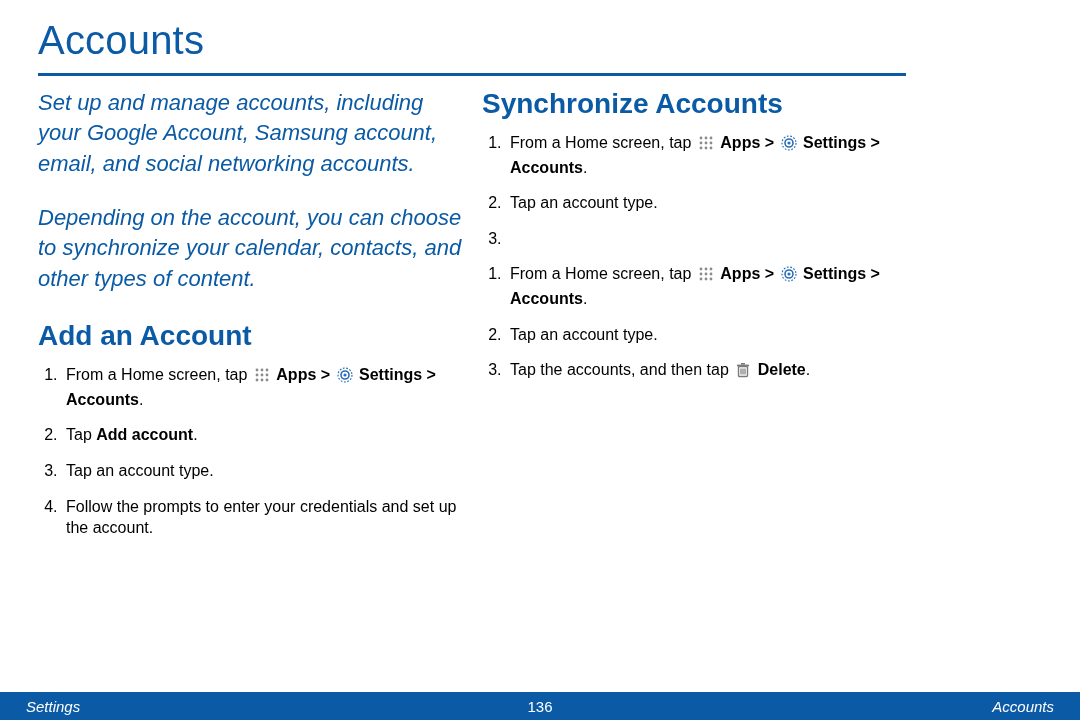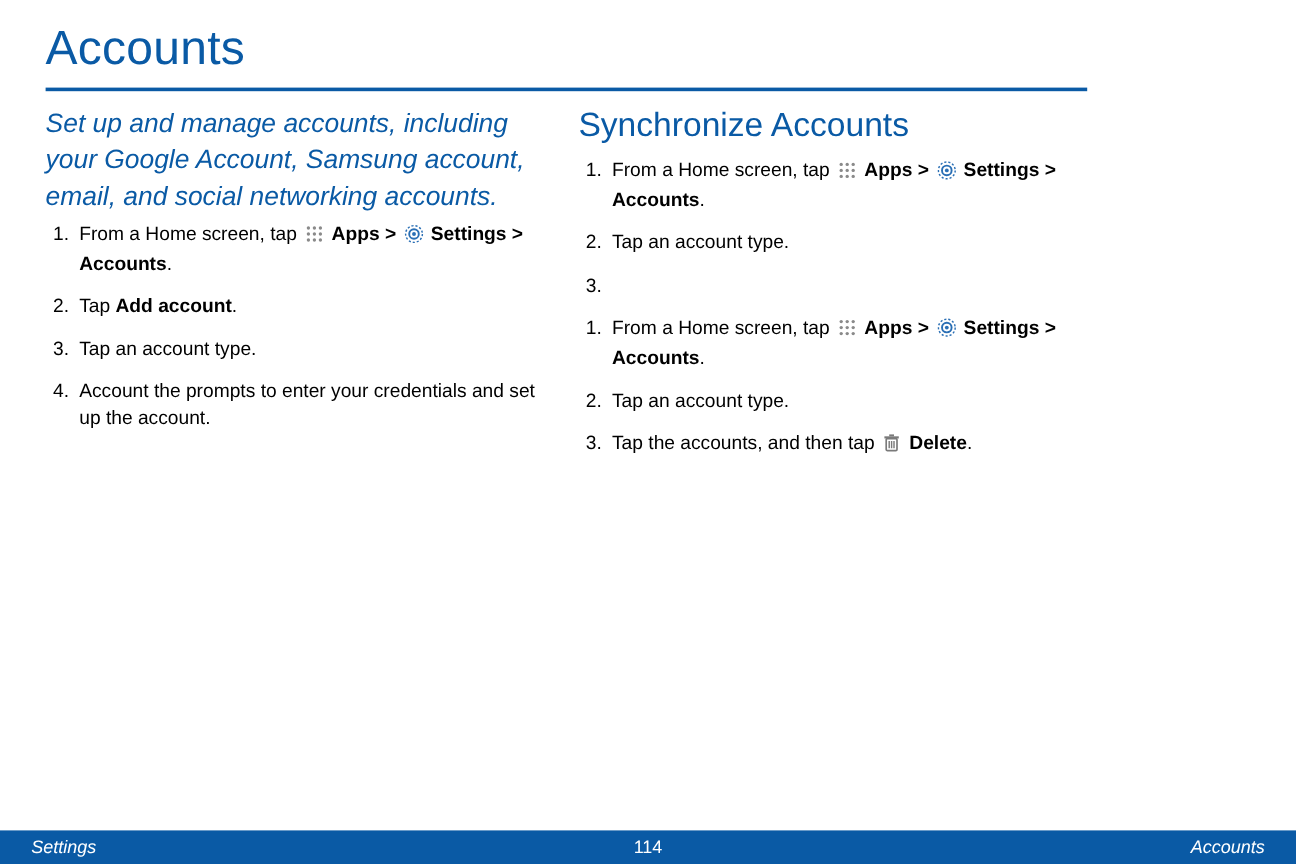--- a/index.html
+++ b/index.html
@@ -4,21 +4,21 @@
 <style>
   * { box-sizing: border-box; margin: 0; padding: 0; }
   html, body { width: 1080px; height: 720px; font-family: Helvetica, Arial, sans-serif; background: #fff; color: #000; }
   .page { width: 944px; height: 720px; position: relative; padding: 10px 38px 0 38px; }
   .title { color: #0a5aa5; font-size: 40px; font-weight: 400; letter-spacing: .2px; padding: 8px 0 10px 0; }
   .rule { border-top: 3.5px solid #0a5aa5; margin-bottom: 12px; }
   .cols { display: flex; gap: 20px; }
   .col { width: 480px; }
   .intro { color: #0a5aa5; font-style: italic; font-size: 22px; line-height: 1.38; }
   .intro p + p { margin-top: 24px; }
-  .h2 { color: #0a5aa5; font-size: 28px; font-weight: 400; margin: 26px 0 6px 0; }
+  .h2 { color: #0a5aa5; font-size: 28px; font-weight: 700; margin: 26px 0 6px 0; }
   .h2.tight { margin-top: 0; }
   ol.steps { list-style: decimal; padding-left: 24px; font-size: 16px; line-height: 1.35; }
   ol.steps > li { padding: 6px 0 8px 4px; }
   ul.bullets { list-style: disc; padding-left: 22px; margin-top: 6px; }
   ul.bullets > li { padding: 6px 0 6px 2px; font-size: 16px; }
   .b { font-weight: 700; margin-top: 34px; }
   .icon { display: inline-block; vertical-align: -3px; margin: 0 2px; }
   .footer { position: absolute; left: 0; bottom: 0; width: 1080px; height: 28px; background: #0a5aa5; color: #fff; display: flex; align-items: center; padding: 0 26px; font-size: 15px; font-style: italic; }
   .footer .center { position: absolute; left: 50%; transform: translateX(-50%); font-style: normal; }
   .footer .right { margin-left: auto; }
@@ -67,39 +67,41 @@
 <div class="page">
 
   <h1 class="title">Accounts</h1>
   <div class="rule"></div>
 
   <div class="cols">
 
     <div class="col">
       <div class="intro">
         <p>Set up and manage accounts, including your Google Account, Samsung account, email, and social networking accounts.</p>
+        <p>Depending on the account, you can choose to synchronize your calendar, contacts, and other types of content.</p>
       </div>
 
+      <h2 class="h2">Add an Account</h2>
       <ol class="steps">
         <li>
           <span>From a Home screen, tap </span>
           <span class="icon"><svg width="16" height="16">
                 <use href="#ic-apps"></use>
               </svg></span>
           <span class="b">Apps</span><span class="b"> &gt; </span>
           <span class="icon"><svg width="16" height="16">
                 <use href="#ic-settings"></use>
               </svg></span>
           <span class="b">Settings</span><span class="b"> &gt; </span><span class="b">Accounts</span>.
         </li>
         <li>
           <span>Tap </span><span class="b">Add account</span>.
         </li>
         <li>Tap an account type.</li>
-        <li>Account the prompts to enter your credentials and set up the account.</li>
+        <li>Follow the prompts to enter your credentials and set up the account.</li>
       </ol>
     </div>
 
     <div class="col">
 
       <h2 class="h2 tight">Synchronize Accounts</h2>
       <ol class="steps">
         <li>
           <span>From a Home screen, tap </span>
           <span class="icon"><svg width="16" height="16">
@@ -136,17 +138,17 @@
               </svg></span>
           <span class="b">Delete</span>.
         </li>
       </ol>
 
     </div>
   </div>
 
   <div class="footer">
     <span>Settings</span>
-    <span class="center">114</span>
+    <span class="center">136</span>
     <span class="right">Accounts</span>
   </div>
 
 </div>
 
 </body></html>

